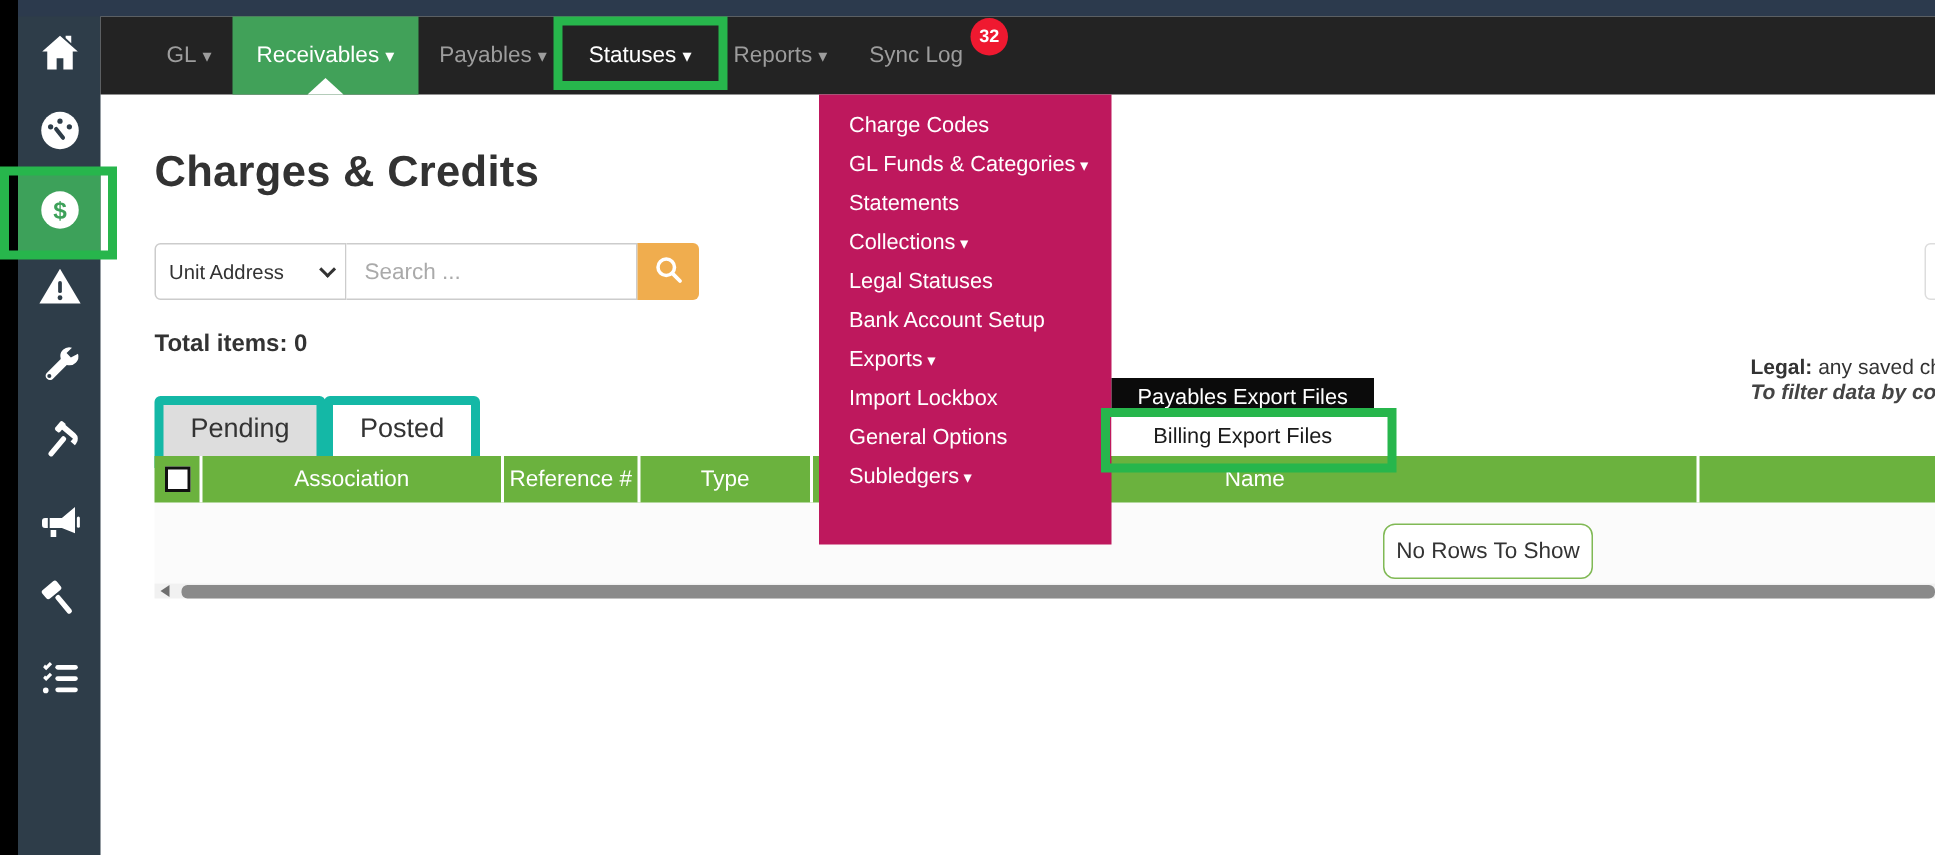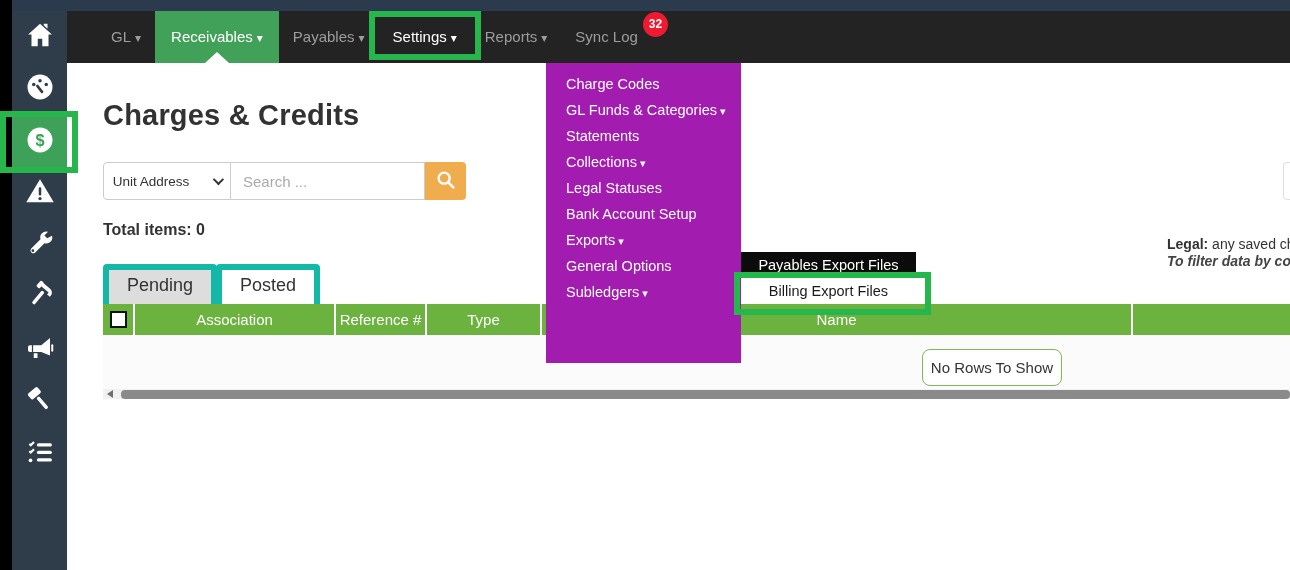--- a/index.html
+++ b/index.html
@@ -62,21 +62,21 @@
   .hscroll { position:absolute; left:103px; top:389px; width:1187px; height:10px; background:#f1f1f1; z-index:4; }
   .hscroll .arrow-left { position:absolute; left:4px; top:1px; width:0; height:0;
       border-top:4px solid transparent; border-bottom:4px solid transparent; border-right:6px solid #6e6e6e; }
   .hscroll .thumb { position:absolute; left:18px; top:0.5px; width:1169px; height:9px; background:#8a8a8a; border-radius:4px; cursor:grab; }
 
   .note-block { position:absolute; left:1167px; top:236px; width:123px; height:36px; overflow:hidden; white-space:nowrap; font-size:14px; color:#333; line-height:17px; }
   .note-block .bold { font-weight:bold; }
   .note-line2 { font-weight:bold; font-style:italic; color:#444; }
 
   
-  .dropdown-menu { position:absolute; left:546px; top:63px; width:195px; height:300px; background:#a21caf; z-index:40; padding-top:8px; }
+  .dropdown-menu { position:absolute; left:546px; top:63px; width:195px; height:300px; background:#be185d; z-index:40; padding-top:8px; }
   .dd-item { height:26px; line-height:26px; padding-left:20px; color:#fff; font-size:14.5px; white-space:nowrap; cursor:pointer; }
   .dd-item .caret { font-size:11px; margin-left:3px; }
 
   .submenu { position:absolute; left:741px; top:252px; width:175px; z-index:45; }
   .sm-item { height:26px; line-height:26px; text-align:center; font-size:14.5px; background:#0b0b0b; color:#fff; white-space:nowrap; cursor:pointer; }
   .sm-item.hover { background:#fff; color:#1a1a1a; position:relative; }
 </style>
 </head>
 <body>
 
@@ -179,21 +179,21 @@
       </span>
     </div>
   </div>
 
   <div class="top-strip"></div>
   <div class="navbar">
     <div class="nav-item"><span>GL</span><span class="caret">▾</span></div>
     <div class="nav-item tab-active"><span>Receivables</span><span class="caret">▾</span></div>
     <div class="nav-item"><span>Payables</span><span class="caret">▾</span></div>
     <div class="nav-item settings">
-      <span>Settings</span><span class="caret">▾</span>
+      <span>Statuses</span><span class="caret">▾</span>
       <div class="hl-border" style="left:-10px; right:-10px; top:0; bottom:3px;"></div>
     </div>
     <div class="nav-item"><span>Reports</span><span class="caret">▾</span></div>
     <div class="nav-item sync">
       <span>Sync Log</span>
       <span class="badge">32</span>
     </div>
   </div>
 
   <div class="page-title">Charges &amp; Credits</div>
@@ -252,20 +252,21 @@
   </div>
 
   <div class="dropdown-menu">
     <div class="dd-item"><span>Charge Codes</span></div>
     <div class="dd-item"><span>GL Funds &amp; Categories</span><span class="caret">▾</span></div>
     <div class="dd-item"><span>Statements</span></div>
     <div class="dd-item"><span>Collections</span><span class="caret">▾</span></div>
     <div class="dd-item"><span>Legal Statuses</span></div>
     <div class="dd-item"><span>Bank Account Setup</span></div>
     <div class="dd-item"><span>Exports</span><span class="caret">▾</span></div>
+    <div class="dd-item"><span>Import Lockbox</span></div>
     <div class="dd-item"><span>General Options</span></div>
     <div class="dd-item"><span>Subledgers</span><span class="caret">▾</span></div>
   </div>
 
   <div class="submenu">
     <div class="sm-item">Payables Export Files</div>
     <div class="sm-item hover">
       <span>Billing Export Files</span>
       <div class="hl-border" style="left:-7px; right:-15px; top:-6px; bottom:-11px;"></div>
     </div>

